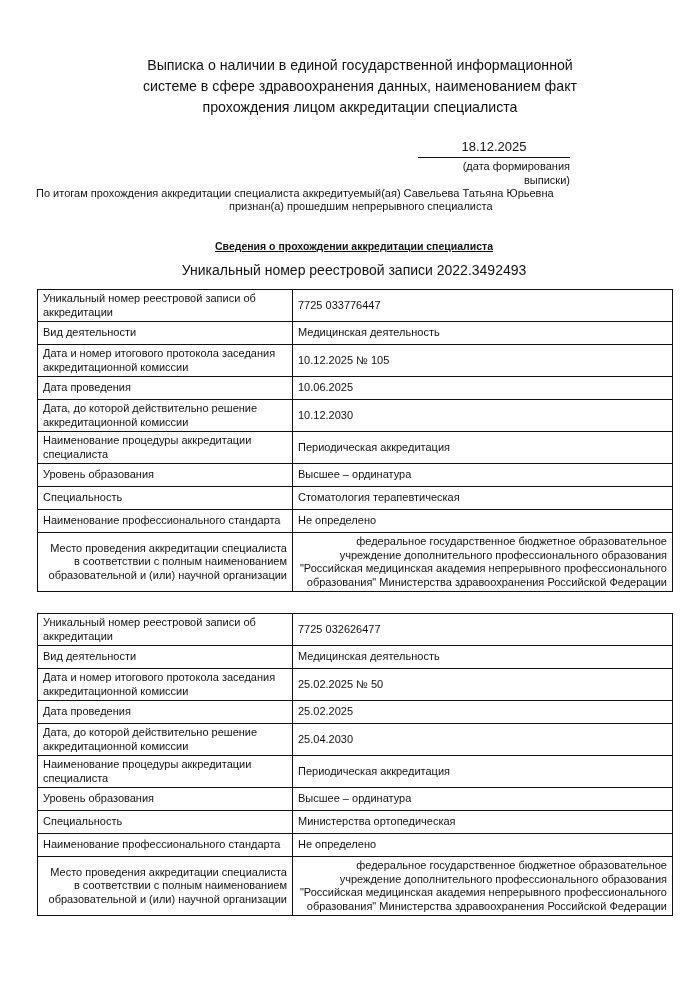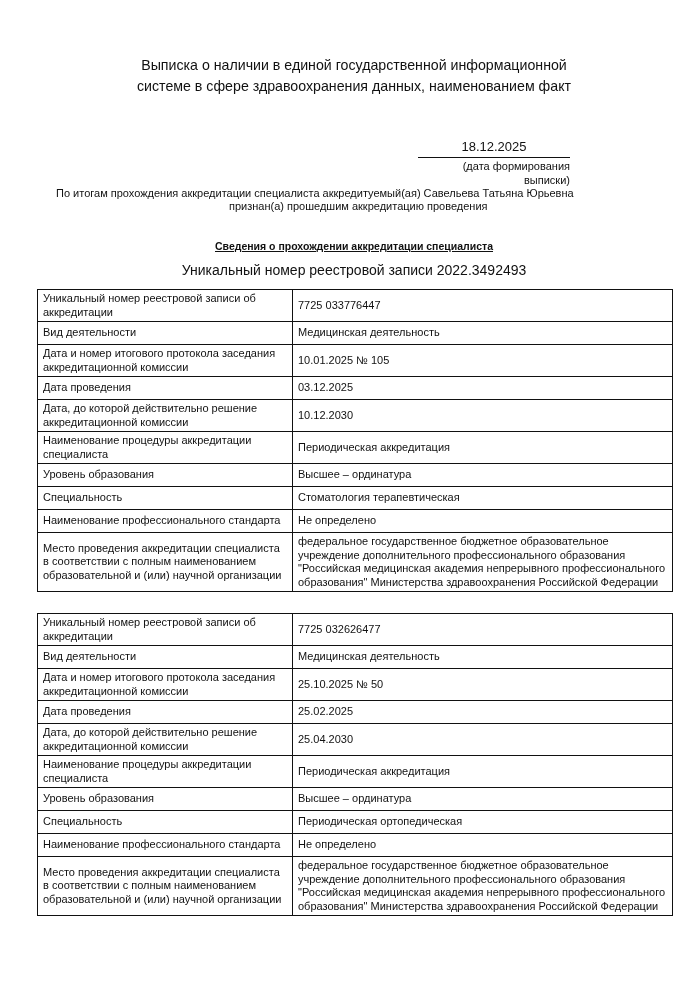--- a/index.html
+++ b/index.html
@@ -1,32 +1,32 @@
 <!DOCTYPE html>
 <html><head>
 <meta charset="utf-8">
 <style>
   html, body { margin: 0; padding: 0; background: #ffffff; }
   body {
     width: 700px; height: 1000px; position: relative; overflow: hidden;
     font-family: "Liberation Sans", sans-serif; color: #111;
   }
   .title {
-    position: absolute; left: 104px; top: 55px; width: 500px;
+    position: absolute; left: 110px; top: 55px; width: 500px;
     text-align: center; font-size: 14.2px; line-height: 21px;
   }
   .date-block {
     position: absolute; left: 418px; top: 140px; width: 152px; text-align: center;
   }
   .date-value {
     font-size: 13px; line-height: 13px; border-bottom: 1px solid #111; padding-bottom: 4px;
   }
   .date-caption { font-size: 11px; line-height: 14px; margin-top: 1px; text-align: right; }
   .result-line1 {
-    position: absolute; left: 56px; top: 187px; font-size: 11px; line-height: 13px; white-space: nowrap;
+    position: absolute; left: 36px; top: 187px; font-size: 11px; line-height: 13px; white-space: nowrap;
   }
   .result-line2 {
     position: absolute; left: 229px; top: 200px; font-size: 11px; line-height: 13px; white-space: nowrap;
   }
   .section-title {
     position: absolute; left: 0; top: 240px; width: 708px; text-align: center;
     font-size: 10.5px; font-weight: bold; text-decoration: underline;
   }
   .registry-number {
     position: absolute; left: 0; top: 262px; width: 708px; text-align: center;
@@ -35,60 +35,61 @@
   table.acc {
     position: absolute; left: 37px; width: 636px;
     border-collapse: collapse; font-size: 11px; line-height: 13.5px;
   }
   table.acc td {
     border: 1.5px solid #111; padding: 2px 5px; vertical-align: middle;
   }
   table.acc td.lbl { width: 244px; }
   table.acc tr { height: 23px; }
   table.acc tr.tall { height: 31px; }
-  table.acc tr.xtall { height: 58px; }
+  table.acc tr.xtall { height: 58px; text-align: right; }
   #t1 { top: 289px; }
   #t2 { top: 613px; }
 </style>
 </head>
 <body>
 
 <div class="title">
   <div>Выписка о наличии в единой государственной информационной</div>
   <div>системе в сфере здравоохранения данных, наименованием факт</div>
+  <div>прохождения лицом аккредитации специалиста</div>
 </div>
 
 <div class="date-block">
   <div class="date-value">18.12.2025</div>
   <div class="date-caption">(дата формирования выписки)</div>
 </div>
 
 <div class="result-line1">По итогам прохождения аккредитации специалиста аккредитуемый(ая) Савельева Татьяна Юрьевна</div>
-<div class="result-line2">признан(а) прошедшим аккредитацию проведения</div>
+<div class="result-line2">признан(а) прошедшим непрерывного специалиста</div>
 
 <div class="section-title">Сведения о прохождении аккредитации специалиста</div>
 <div class="registry-number">Уникальный номер реестровой записи 2022.3492493</div>
 
 <table class="acc" id="t1">
   <tbody>
       <tr class="tall">
     <td class="lbl">Уникальный номер реестровой записи об аккредитации</td>
     <td>7725 033776447</td>
   </tr>
   <tr>
     <td class="lbl">Вид деятельности</td>
     <td>Медицинская деятельность</td>
   </tr>
   <tr class="tall">
     <td class="lbl">Дата и номер итогового протокола заседания аккредитационной комиссии</td>
-    <td>10.01.2025 № 105</td>
+    <td>10.12.2025 № 105</td>
   </tr>
   <tr>
     <td class="lbl">Дата проведения</td>
-    <td>03.12.2025</td>
+    <td>10.06.2025</td>
   </tr>
   <tr class="tall">
     <td class="lbl">Дата, до которой действительно решение аккредитационной комиссии</td>
     <td>10.12.2030</td>
   </tr>
   <tr class="tall">
     <td class="lbl">Наименование процедуры аккредитации специалиста</td>
     <td>Периодическая аккредитация</td>
   </tr>
   <tr>
@@ -115,41 +116,41 @@
       <tr class="tall">
     <td class="lbl">Уникальный номер реестровой записи об аккредитации</td>
     <td>7725 032626477</td>
   </tr>
   <tr>
     <td class="lbl">Вид деятельности</td>
     <td>Медицинская деятельность</td>
   </tr>
   <tr class="tall">
     <td class="lbl">Дата и номер итогового протокола заседания аккредитационной комиссии</td>
-    <td>25.10.2025 № 50</td>
+    <td>25.02.2025 № 50</td>
   </tr>
   <tr>
     <td class="lbl">Дата проведения</td>
     <td>25.02.2025</td>
   </tr>
   <tr class="tall">
     <td class="lbl">Дата, до которой действительно решение аккредитационной комиссии</td>
     <td>25.04.2030</td>
   </tr>
   <tr class="tall">
     <td class="lbl">Наименование процедуры аккредитации специалиста</td>
     <td>Периодическая аккредитация</td>
   </tr>
   <tr>
     <td class="lbl">Уровень образования</td>
     <td>Высшее – ординатура</td>
   </tr>
   <tr>
     <td class="lbl">Специальность</td>
-    <td>Периодическая ортопедическая</td>
+    <td>Министерства ортопедическая</td>
   </tr>
   <tr>
     <td class="lbl">Наименование профессионального стандарта</td>
     <td>Не определено</td>
   </tr>
   <tr class="xtall">
     <td class="lbl">Место проведения аккредитации специалиста в соответствии с полным наименованием образовательной и (или) научной организации</td>
     <td>федеральное государственное бюджетное образовательное учреждение дополнительного профессионального образования "Российская медицинская академия непрерывного профессионального образования" Министерства здравоохранения Российской Федерации</td>
   </tr>
 </tbody>

